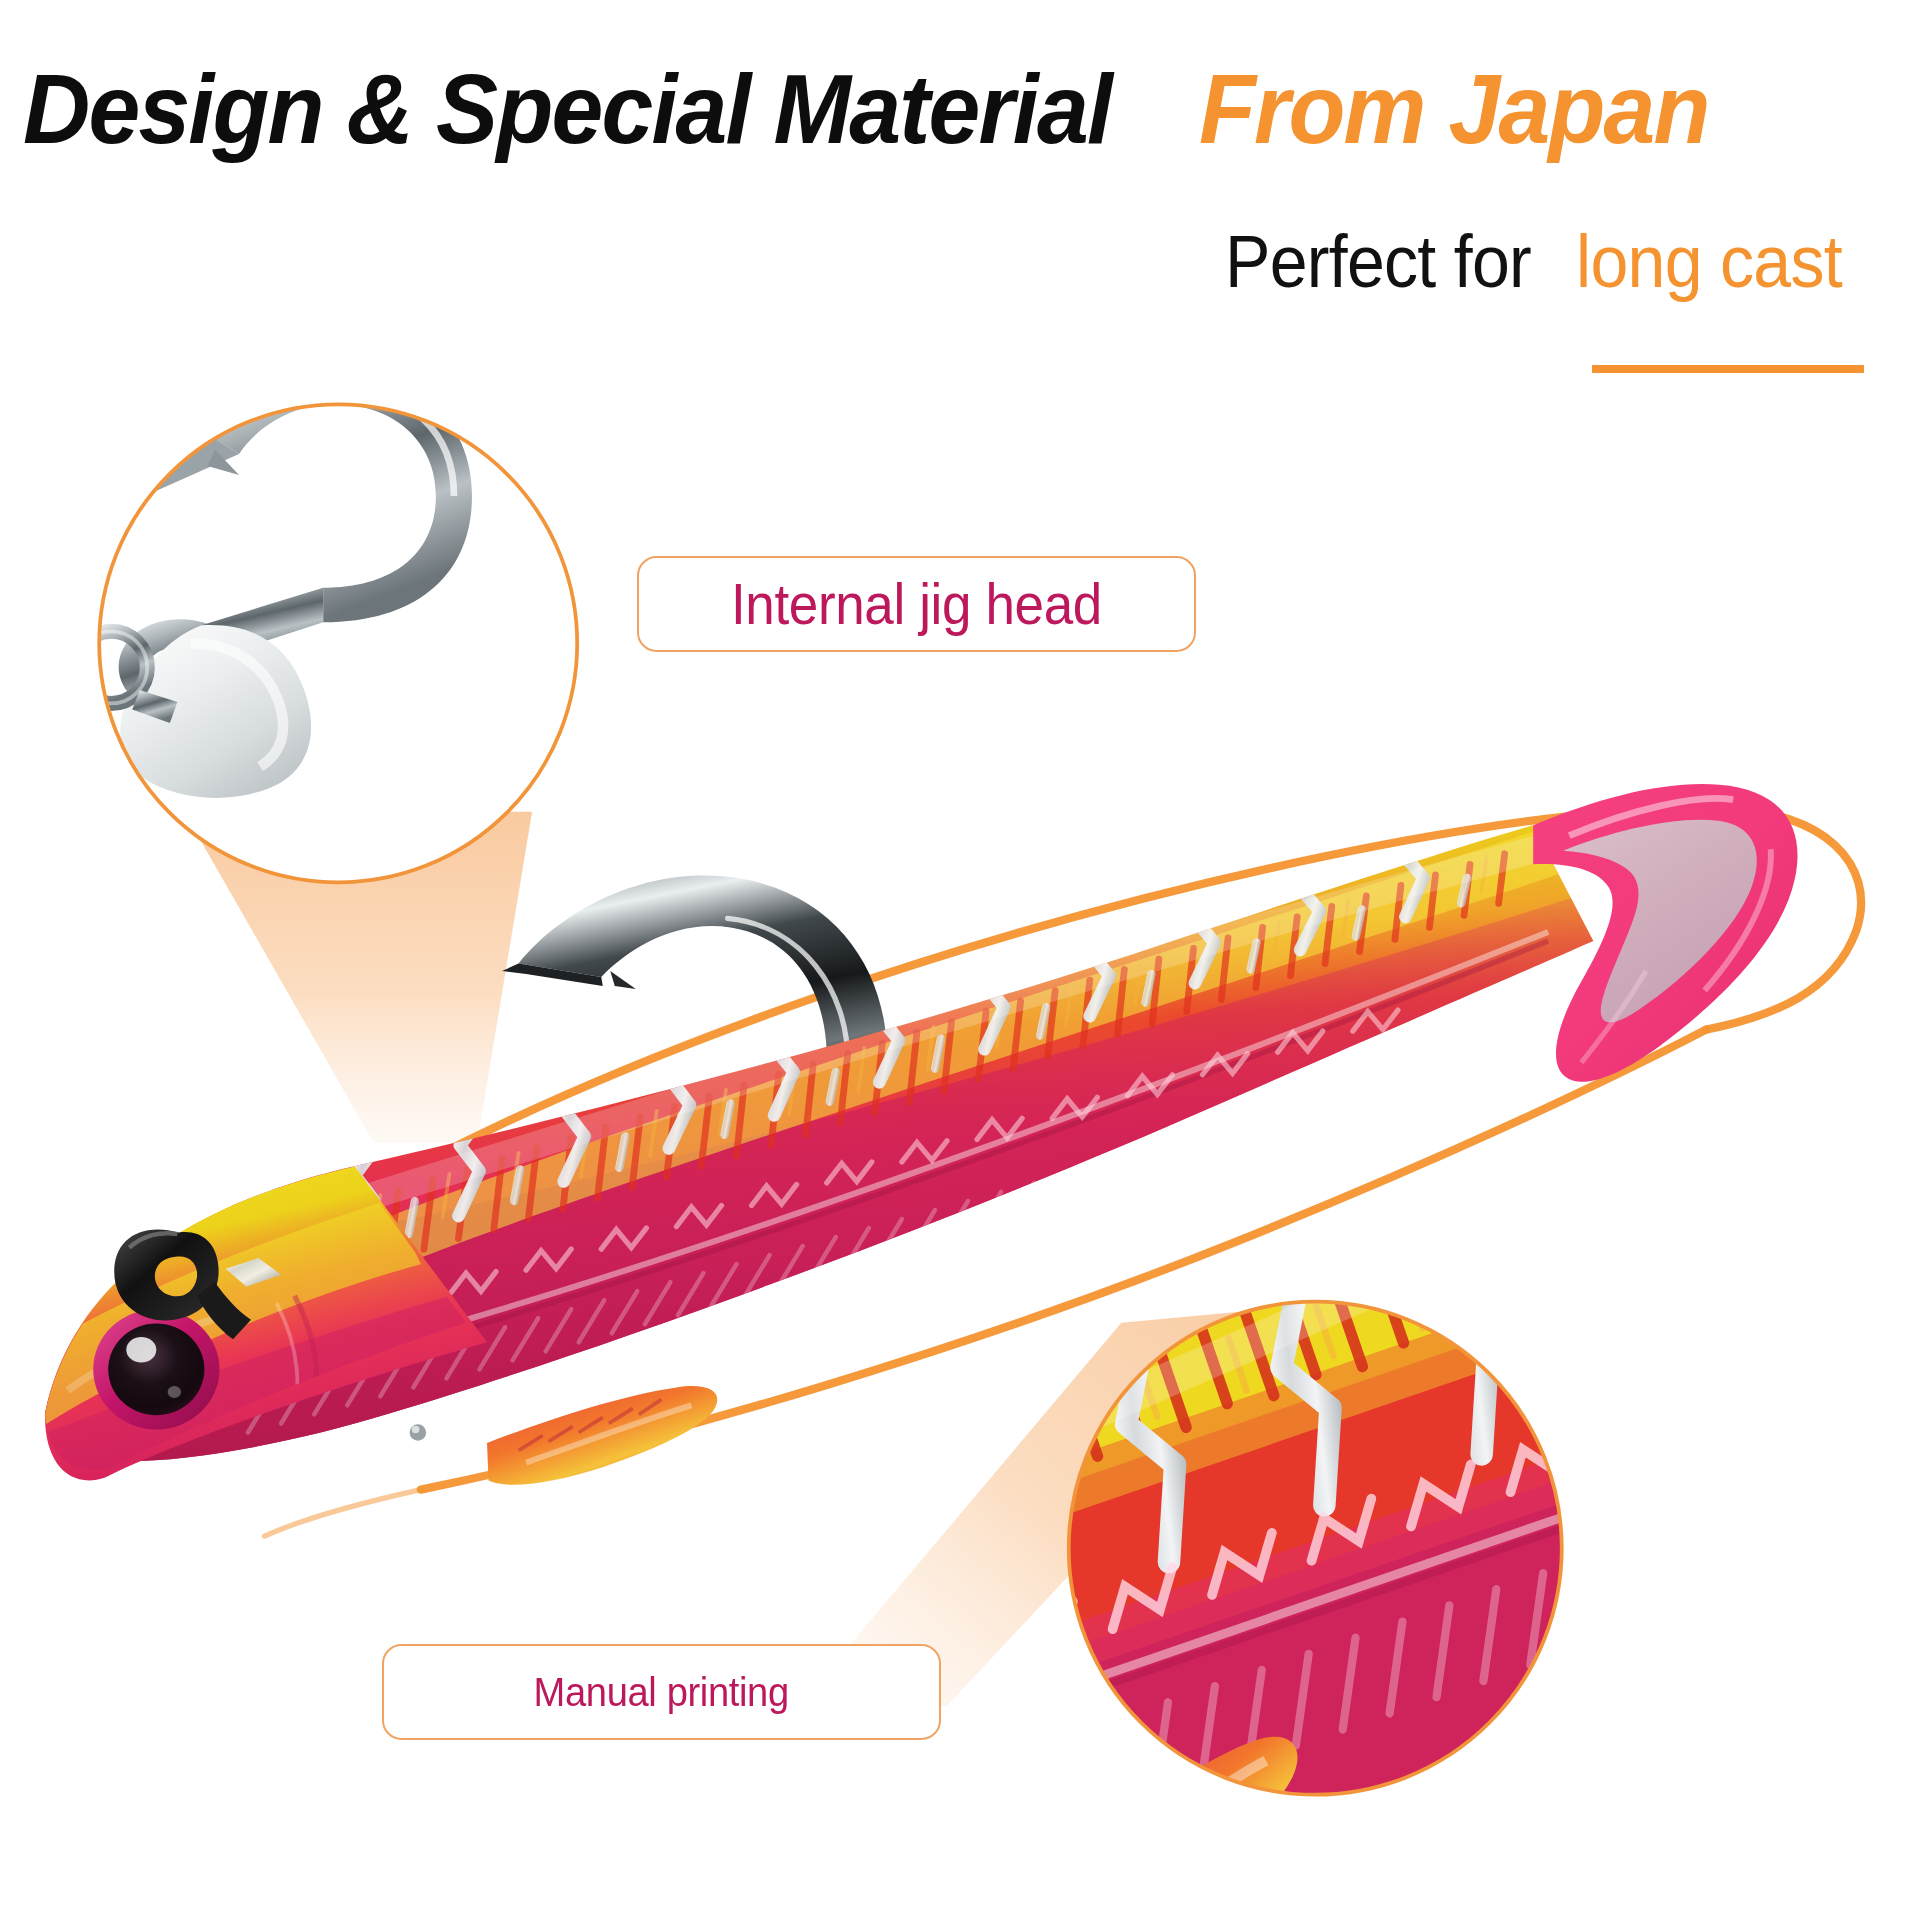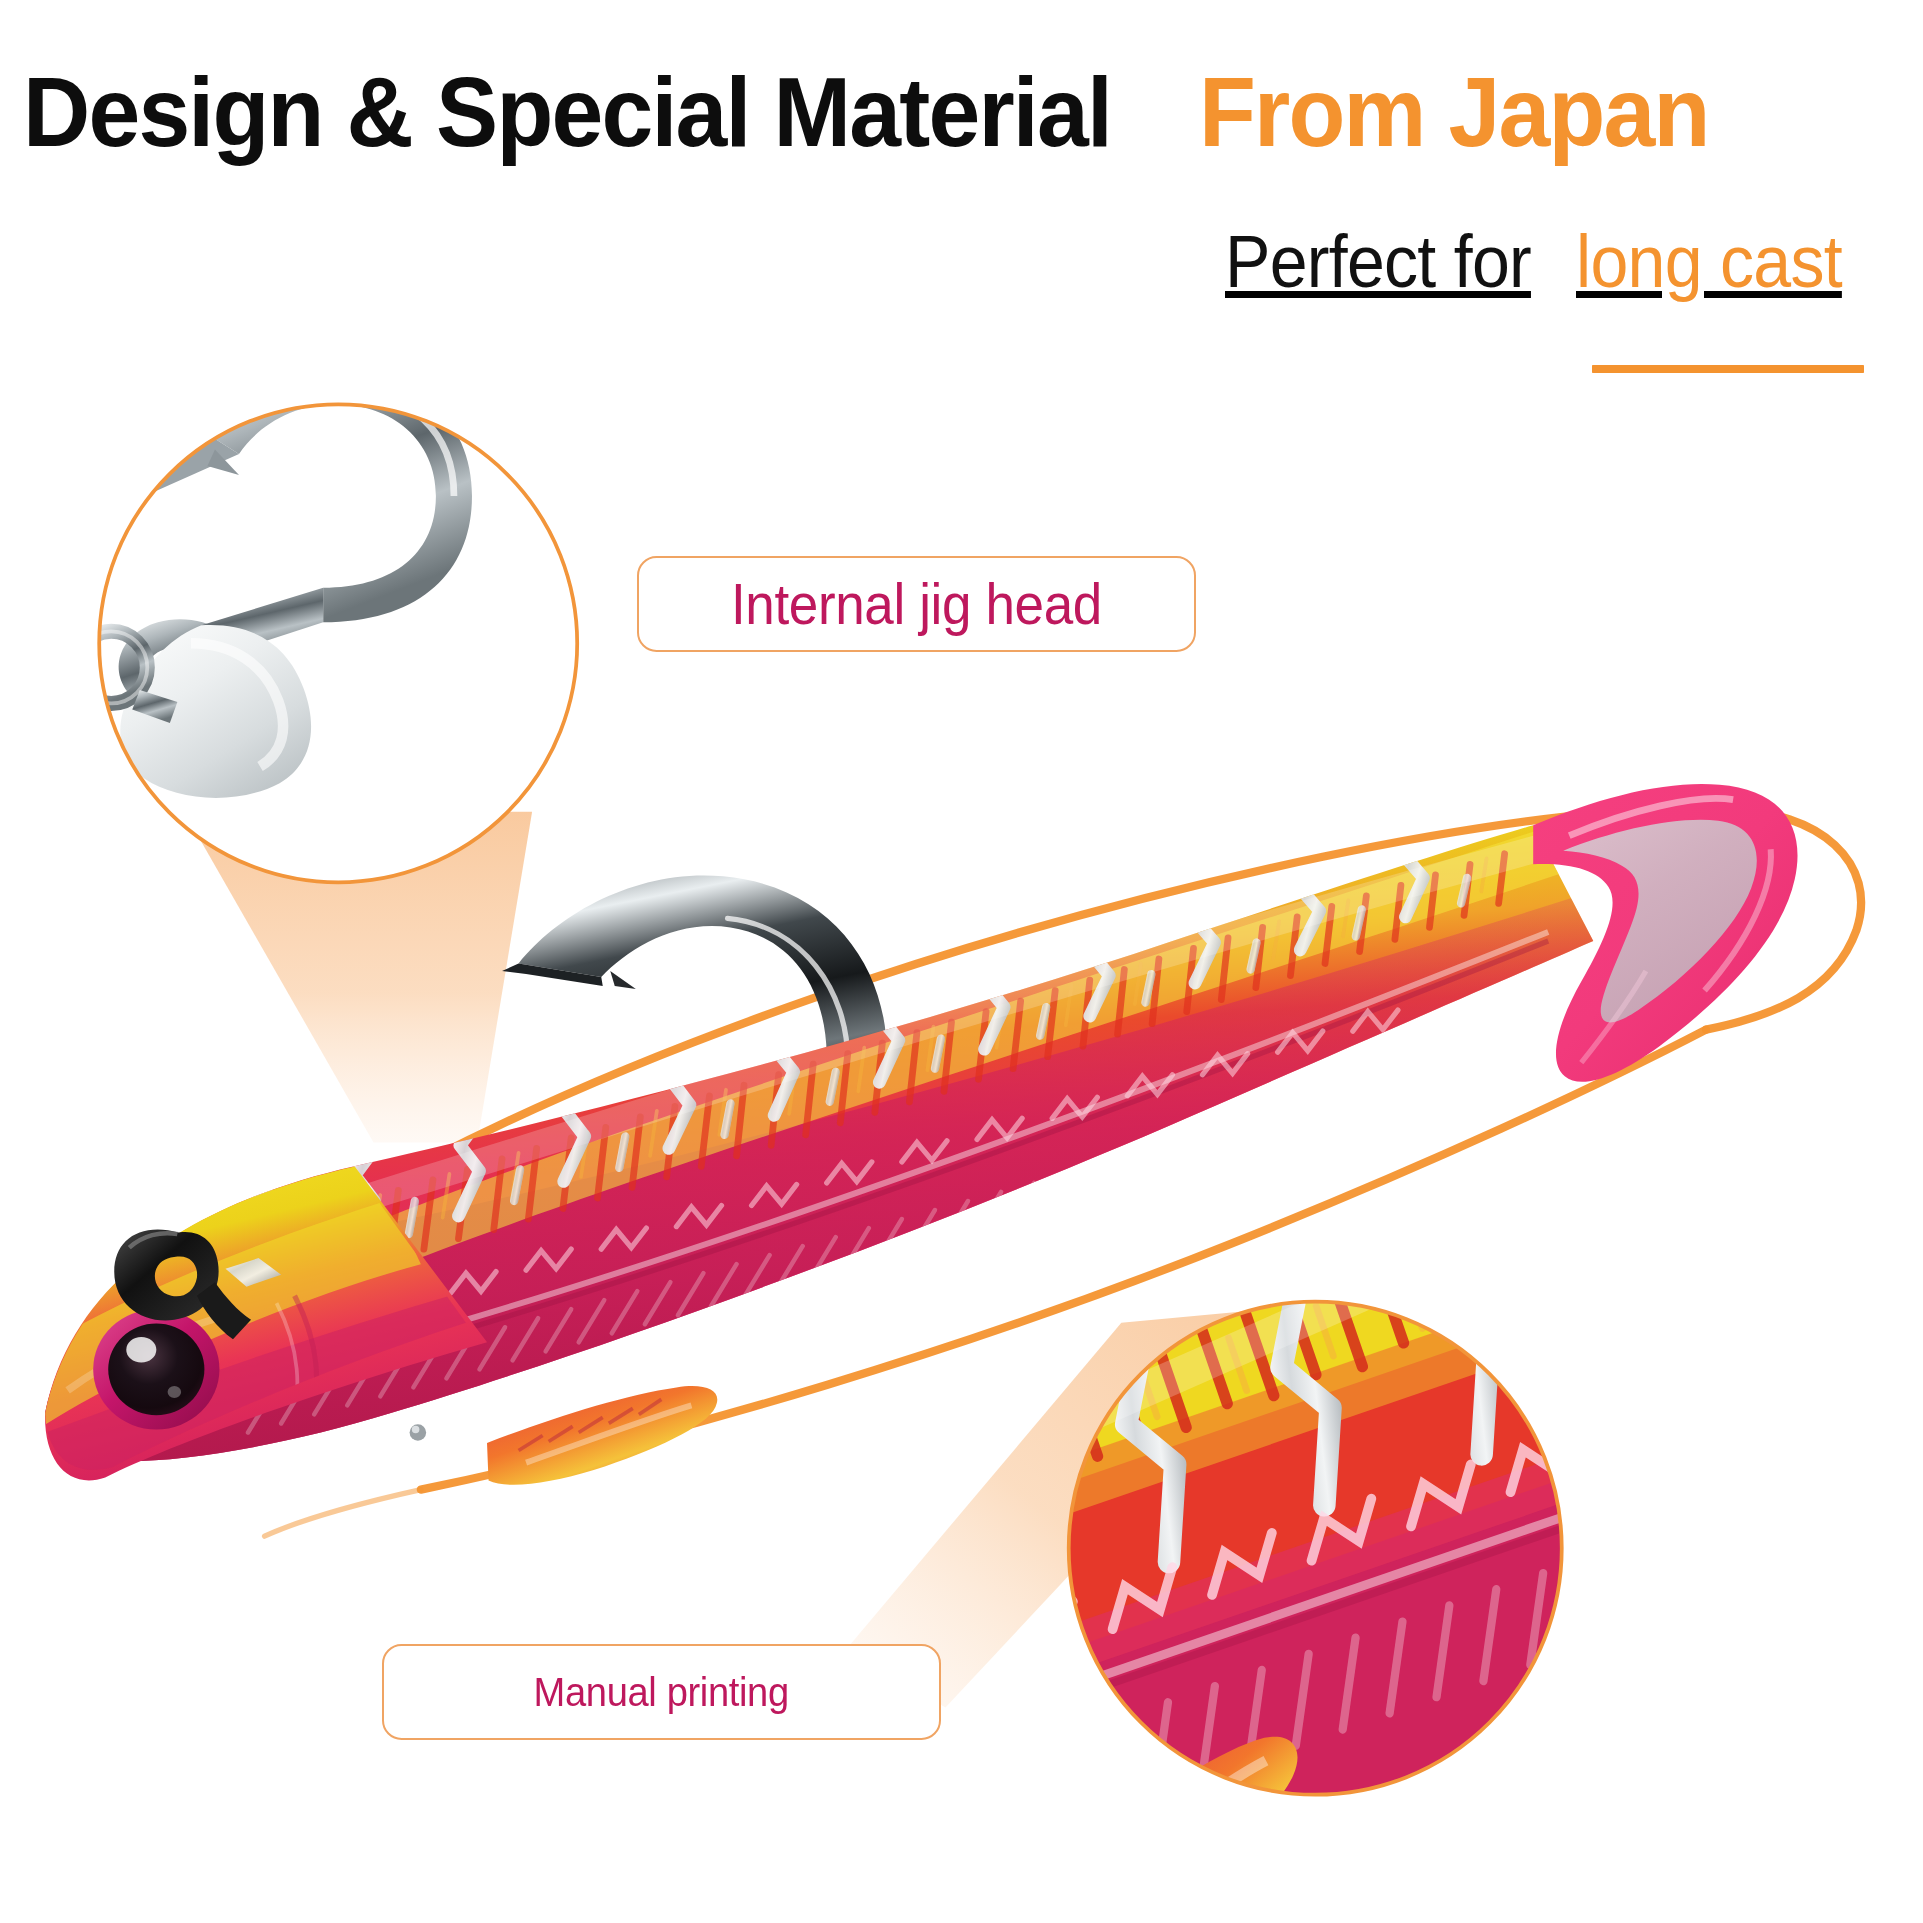--- a/index.html
+++ b/index.html
@@ -6,34 +6,34 @@
   body{
     width:1924px;height:1924px;overflow:hidden;position:relative;
     font-family:"Liberation Sans",sans-serif;
     -webkit-font-smoothing:antialiased;
   }
   .stage{position:absolute;inset:0;width:1924px;height:1924px;background:#ffffff;}
 
   
   .title-row{
     position:absolute;left:22.5px;top:59px;width:1886px;height:105px;
-    display:flex;align-items:center;white-space:nowrap;
+    display:flex;align-items:flex-start;white-space:nowrap;font-style:italic;
   }
   .title-black,.title-orange{
     font-size:99px;line-height:1;font-weight:700;
     letter-spacing:-1.9px;
     font-family:"Liberation Sans",sans-serif;
     transform:scaleX(.94);transform-origin:left center;
   }
   .title-black{color:#0d0d0d;}
   .title-orange{color:#f4932f;margin-left:19.5px;}
 
   .sub-row{
     position:absolute;right:59px;top:225px;height:83px;
-    display:flex;align-items:baseline;white-space:nowrap;text-decoration:underline;
+    display:flex;align-items:baseline;white-space:nowrap;
   }
   .sub-black,.sub-orange{
     font-size:74px;line-height:1;font-weight:400;
     letter-spacing:-0.8px;
     transform:scaleX(.92);transform-origin:left center;
   }
   .sub-black{color:#111;}
   .sub-orange{color:#f4932f;margin-left:18px;font-weight:500;}
 
   .rule{

